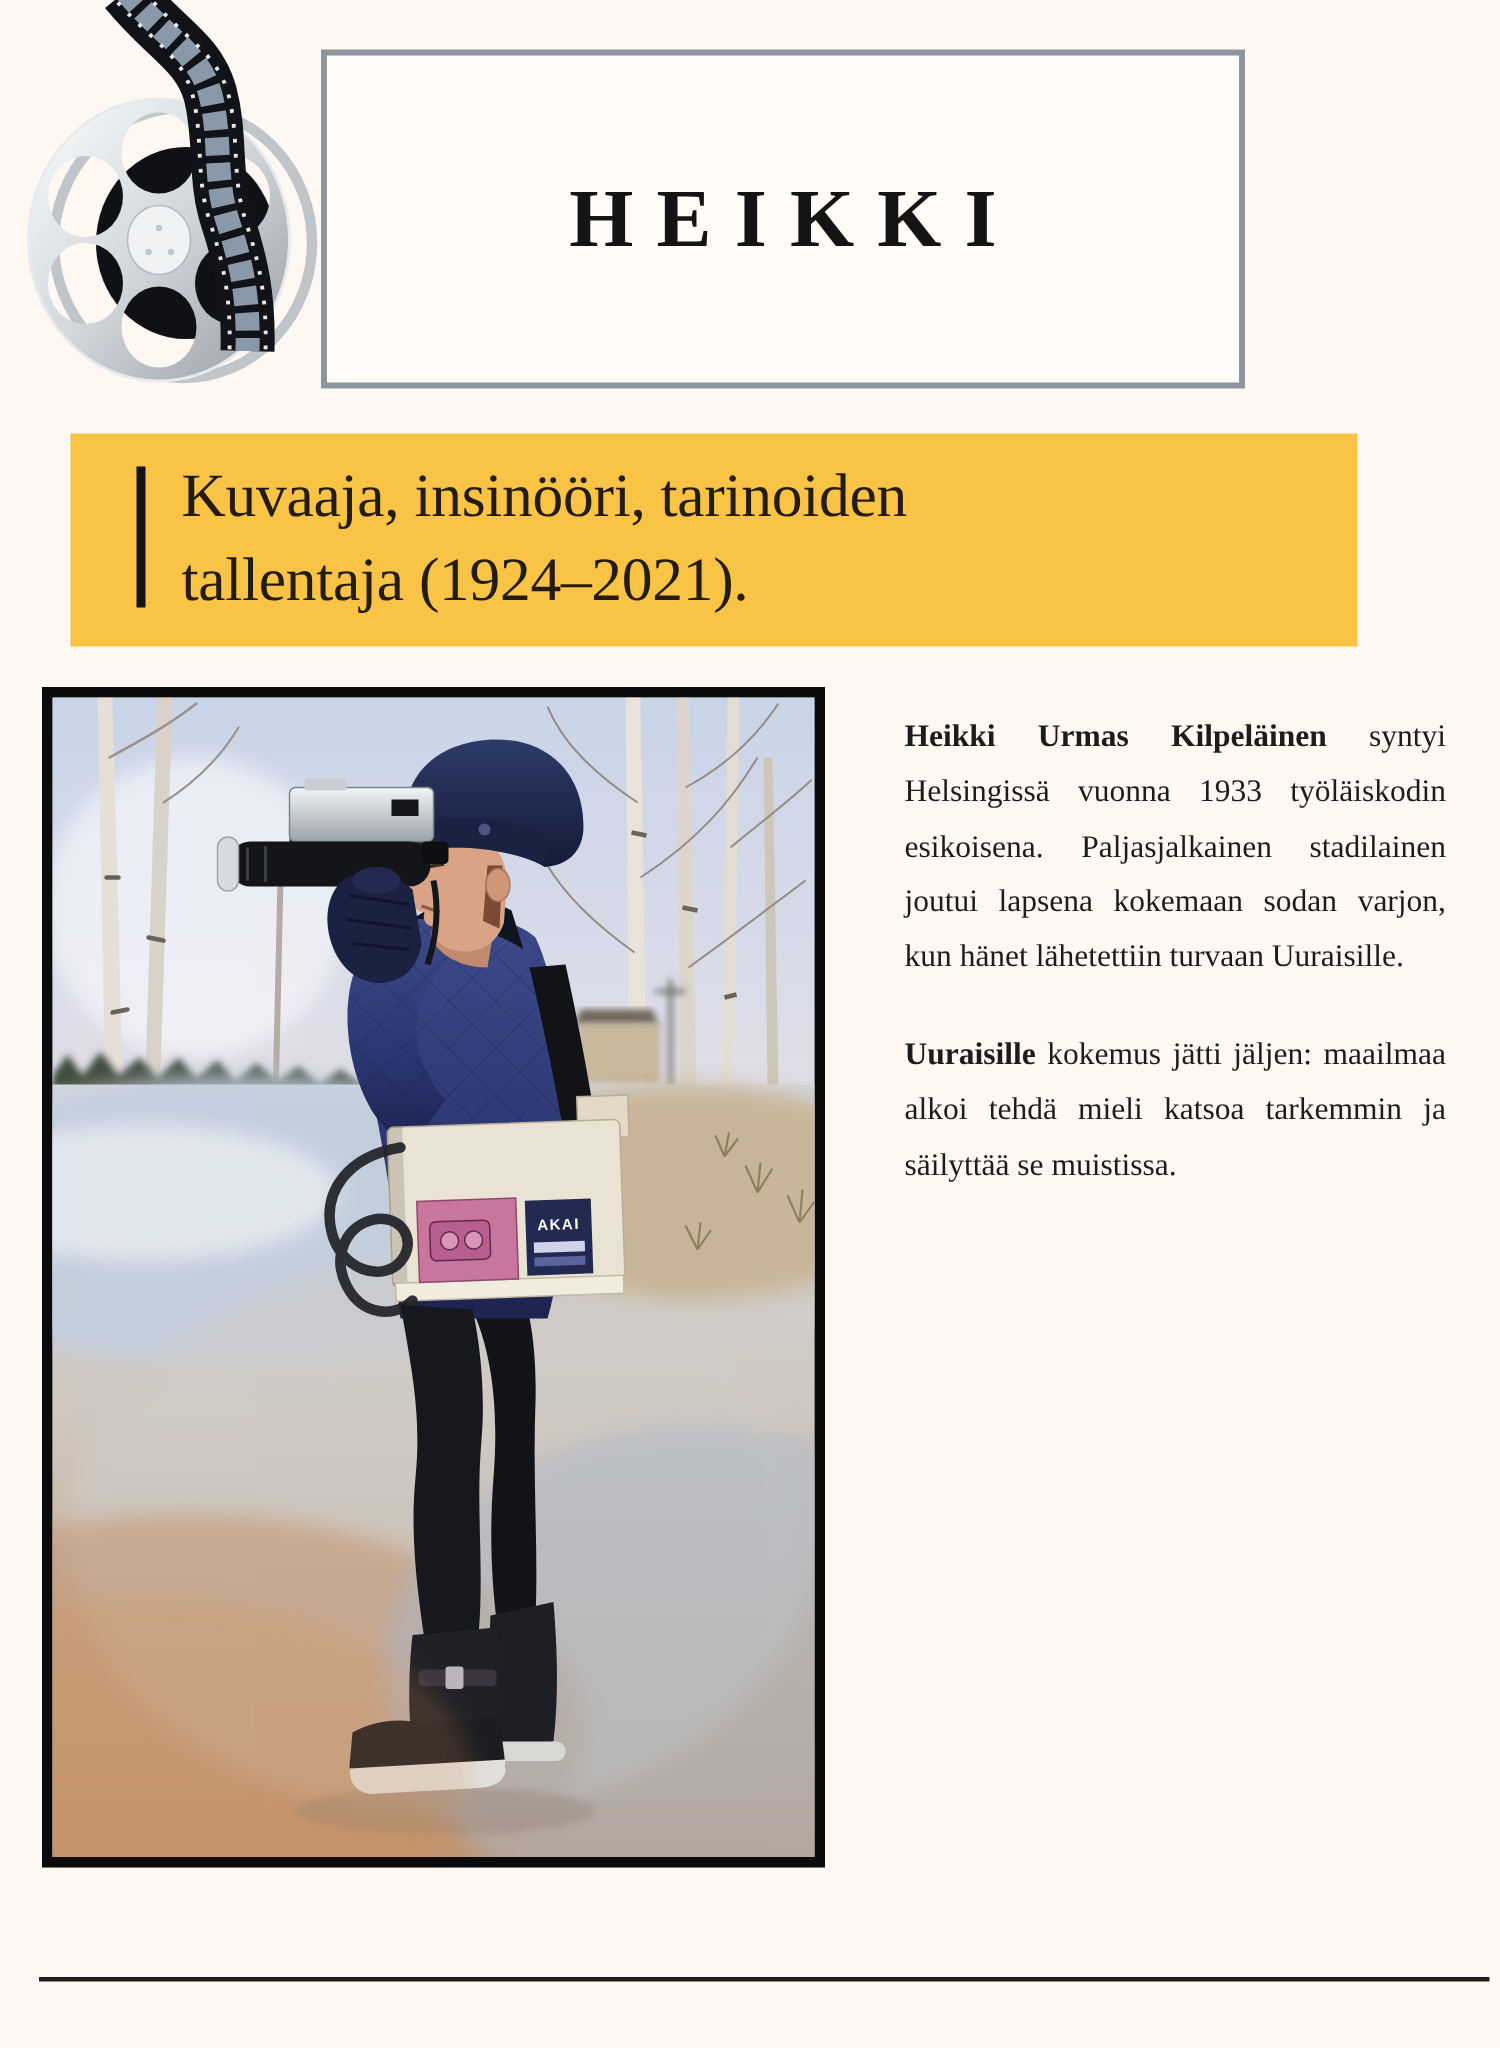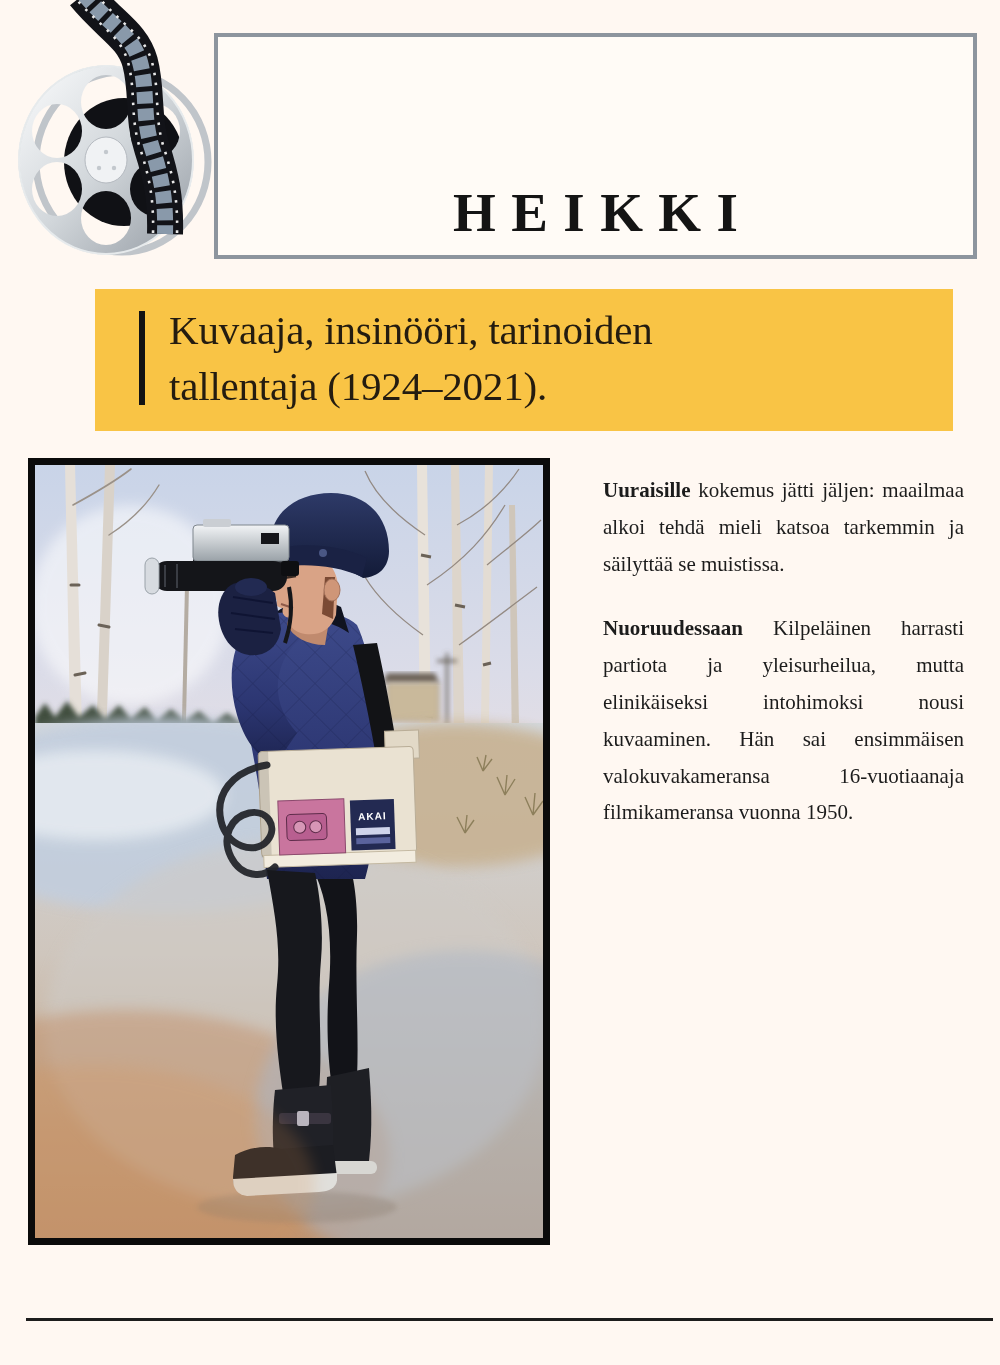--- a/index.html
+++ b/index.html
@@ -10,34 +10,33 @@
     --ink:#1C1C1C;
   }
   *{box-sizing:border-box;}
   html,body{margin:0;padding:0;}
   body{font-family:"Liberation Serif",serif;background:var(--bg);}
   .page{position:relative;width:1000px;height:1365px;background:var(--bg);overflow:hidden;}
 
   .reel{position:absolute;left:14px;top:0;width:200px;height:268px;}
 
   .title-box{
-    position:absolute;left:214px;top:33px;width:763px;height:226px;
+    position:absolute;left:214px;top:33px;width:616px;height:226px;
     border:4px solid var(--title-border);background:#FFFBF6;
-    display:flex;flex-direction:column;justify-content:flex-end;align-items:center;
+    display:flex;flex-direction:column;justify-content:center;align-items:center;
   }
   .title-box h1{
     margin:0;padding-left:.28em;text-align:center;
     font-family:"Liberation Serif",serif;font-weight:700;color:#141414;
     font-size:55px;line-height:84px;letter-spacing:.28em;
   }
 
   .subtitle-box{
     position:absolute;left:47px;top:289px;width:858px;height:142px;
     background:var(--yellow);
-    margin-left:48px;
   }
   .subtitle-bar{position:absolute;left:44px;top:22px;width:6px;height:94px;background:#131313;}
   .subtitle-text{
     position:absolute;left:74px;top:13px;margin:0;
     font-size:41px;line-height:56px;color:#241C10;letter-spacing:-0.2px;
   }
 
   .photo-frame{
     position:absolute;left:28px;top:458px;width:522px;height:787px;
     border:7px solid #0B0B0B;background:#cfd6e2;
@@ -269,19 +268,19 @@
 
       <path d="M196,120 C184,128 180,146 186,164 C192,182 206,192 222,190 C236,188 244,178 246,164 L240,128 C226,116 208,114 196,120 Z" fill="#1b2142"></path>
       <path d="M198,132 L238,138 M196,148 L240,154 M200,164 L238,168" stroke="#0d1230" stroke-width="2" fill="none" opacity="0.8"></path>
       <ellipse cx="216" cy="122" rx="16" ry="9" fill="#222a52"></ellipse>
 
       <ellipse cx="60" cy="720" rx="220" ry="120" fill="#d98f4e" opacity="0.18" filter="url(#b2)"></ellipse>
     </svg>
   </div>
 
   <div class="text-col">
+      <p><strong>Heikki Urmas Kilpeläinen</strong> syntyi Helsingissä vuonna 1933 työläiskodin esikoisena. Paljasjalkainen stadilainen joutui lapsena kokemaan sodan varjon, kun hänet lähetettiin turvaan Uuraisille.</p>
       <p><strong>Uuraisille</strong> kokemus jätti jäljen: maailmaa alkoi tehdä mieli katsoa tarkemmin ja säilyttää se muistissa.</p>
-      <p class="tight"><strong>Nuoruudessaan</strong> Kilpeläinen harrasti partiota ja yleisurheilua, mutta elinikäiseksi intohimoksi nousi kuvaaminen. Hän sai ensimmäisen valokuvakameransa 16-vuotiaanaja filmikameransa vuonna 1950.</p>
     </div>
 
   <div class="bottom-rule"></div>
 
 </div>
 
 </body></html>

